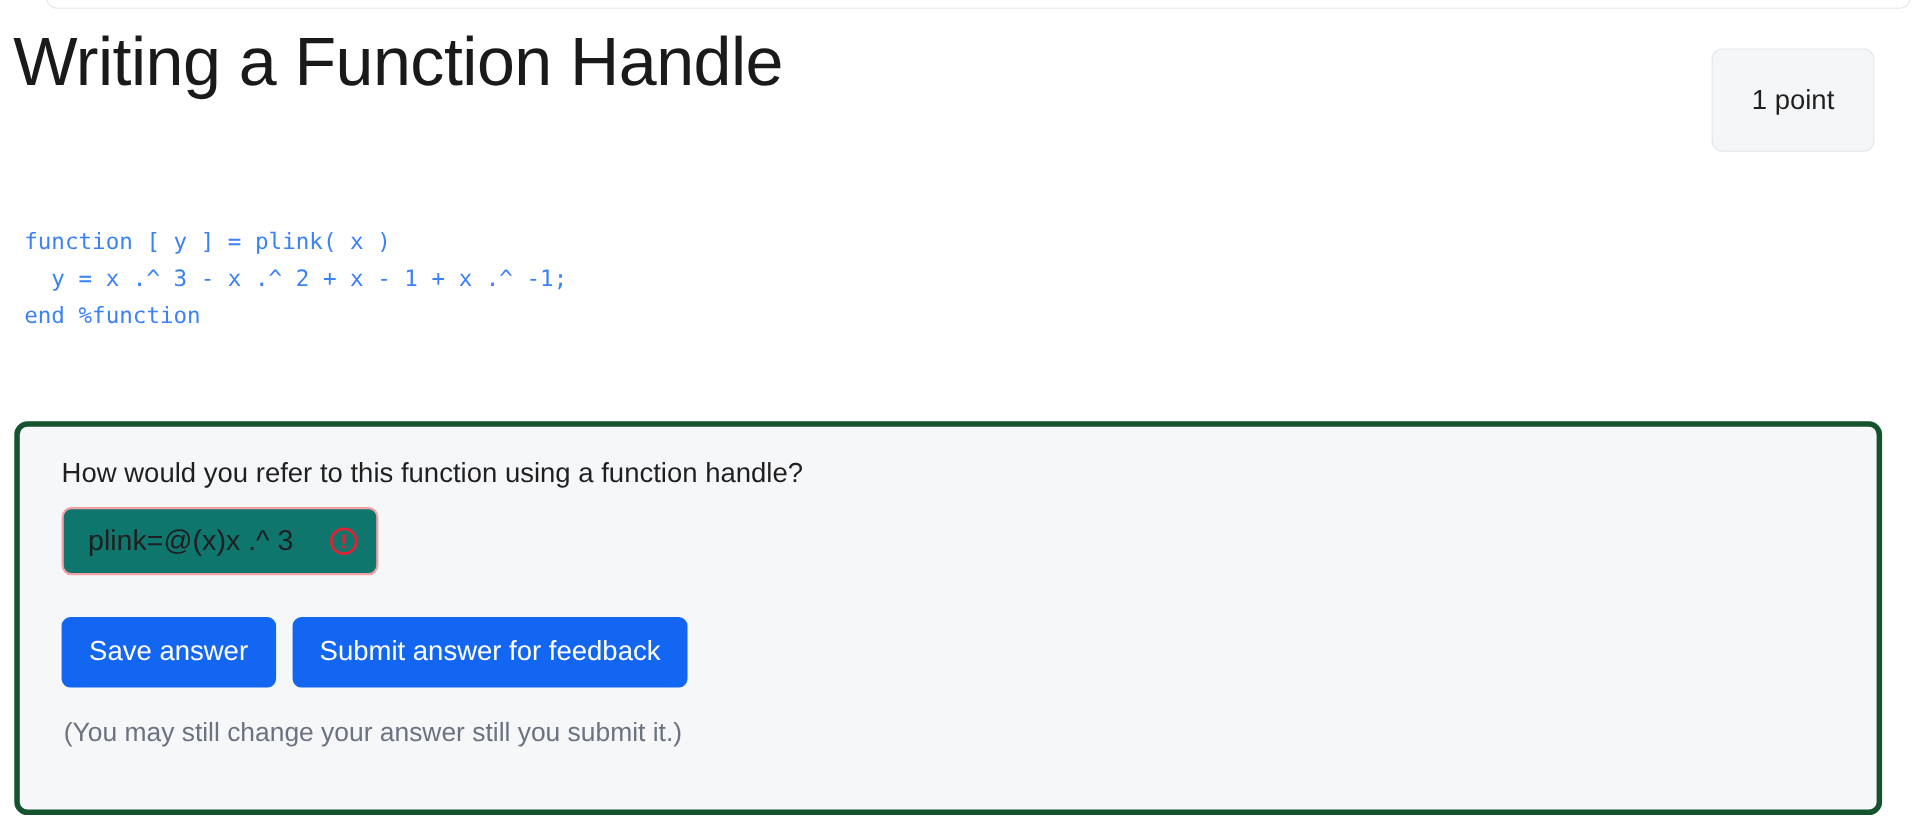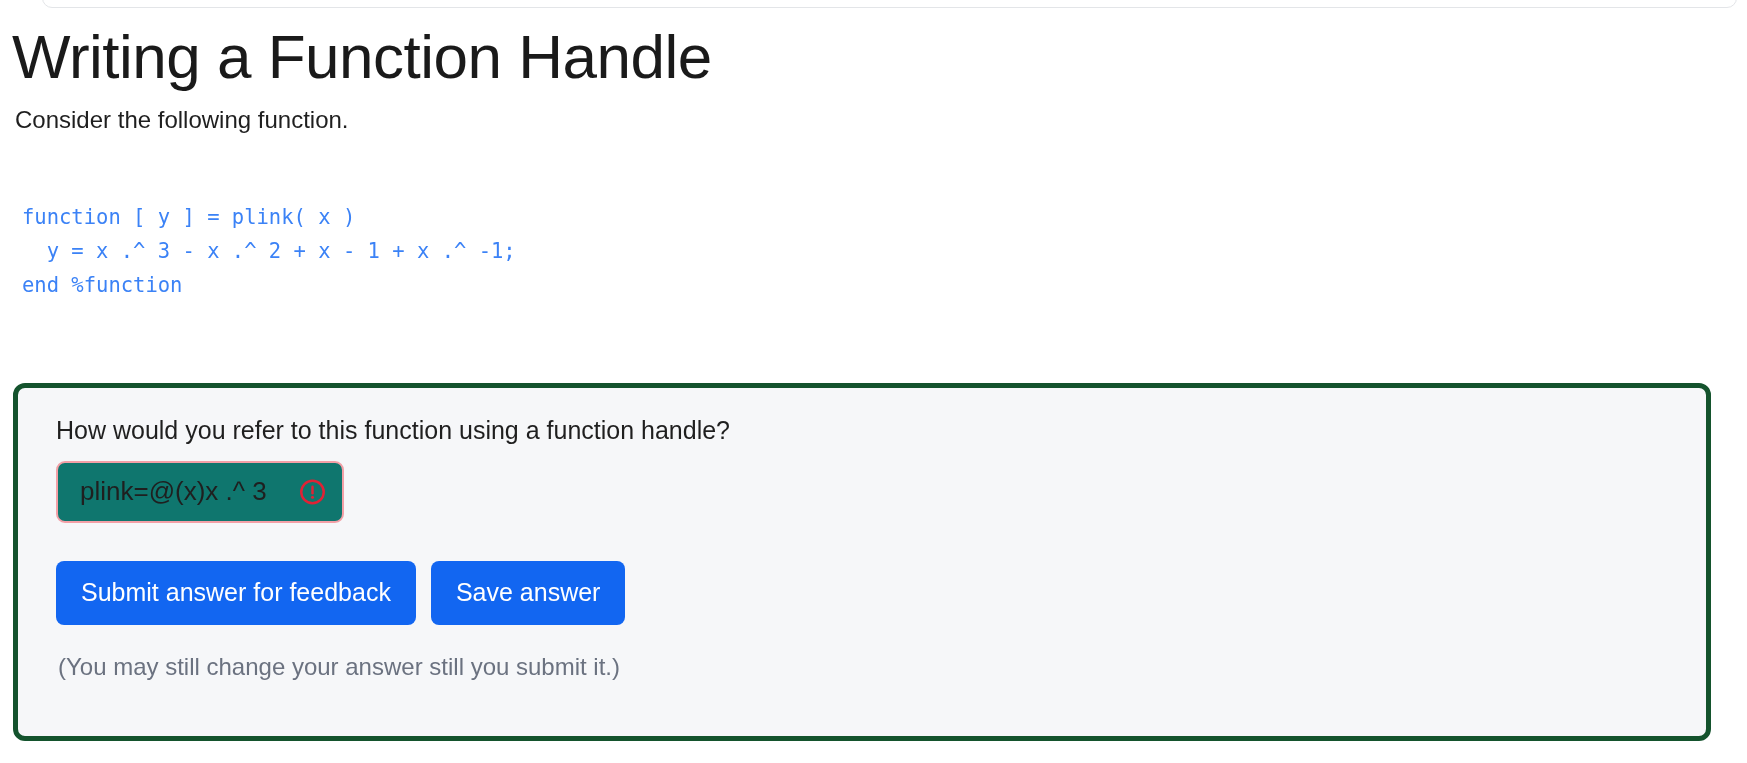--- a/index.html
+++ b/index.html
@@ -184,22 +184,22 @@
 
 <div class="page">
 
   <div class="top-card-edge"></div>
 
   <div class="content">
 
     <div class="header-row">
       <div class="header-left">
         <h1 class="page-title">Writing a Function Handle</h1>
-        <p class="intro-text">Consider the following function.</p>
       </div>
+      <div class="points-badge">1 point</div>
     </div>
 
     <pre class="code-block">function [ y ] = plink( x )
   y = x .^ 3 - x .^ 2 + x - 1 + x .^ -1;
 end %function</pre>
 
   </div>
 
   <div class="answer-card">
 
@@ -208,21 +208,21 @@
     <div class="answer-input-wrap">
       <input class="answer-input" type="text" value="plink=@(x)x .^ 3" style="">
       <svg class="error-icon" viewBox="0 0 24 24" aria-hidden="true">
         <circle cx="12" cy="12" r="10" fill="none" stroke="#e02235" stroke-width="2.2"></circle>
         <rect x="10.9" y="6.2" width="2.2" height="8" rx="1.1" fill="#e02235"></rect>
         <circle cx="12" cy="16.6" r="1.35" fill="#e02235"></circle>
       </svg>
     </div>
 
     <div class="button-row">
+      <button class="btn">Save answer</button>
       <button class="btn">Submit answer for feedback</button>
-      <button class="btn">Save answer</button>
     </div>
 
     <p class="hint-text">(You may still change your answer still you submit it.)</p>
 
   </div>
 
 </div>
 
 </body></html>

